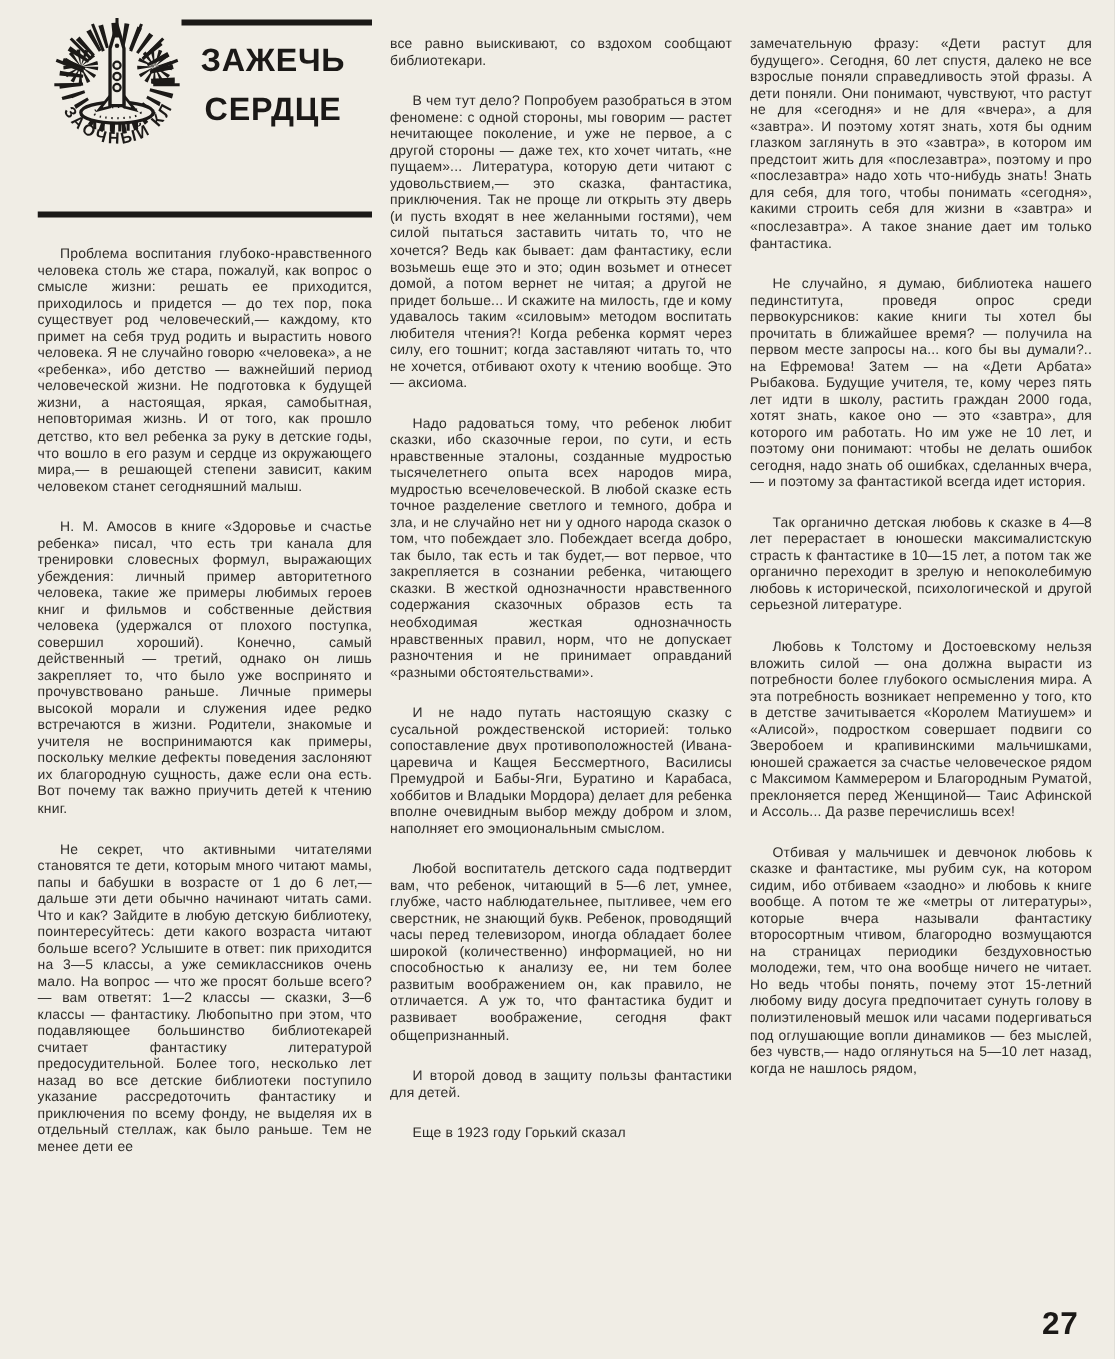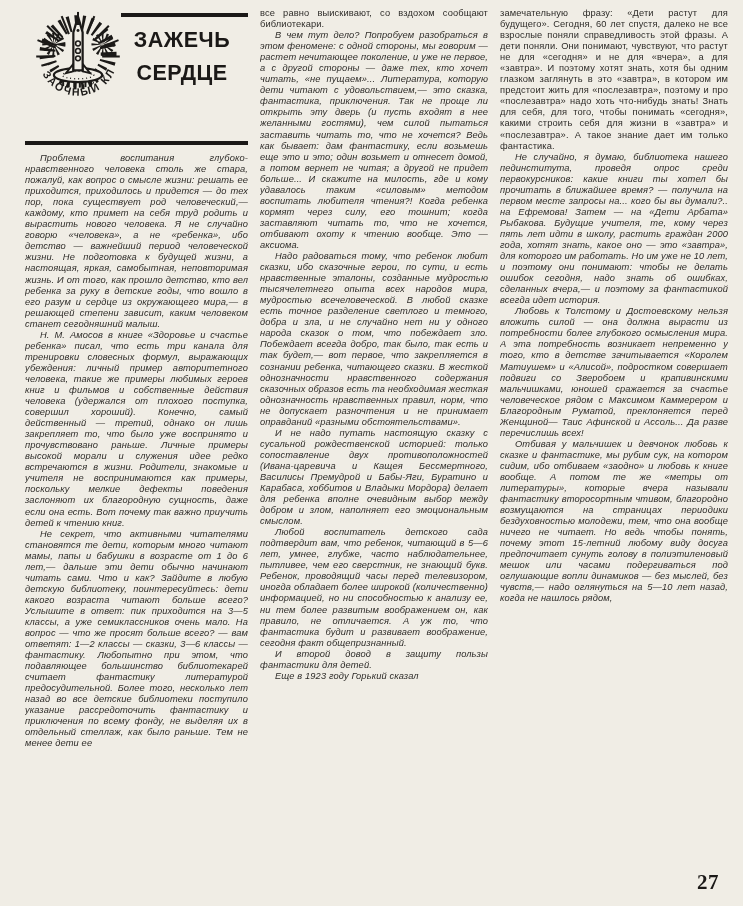--- a/index.html
+++ b/index.html
@@ -19,23 +19,23 @@
   .col { overflow:hidden; }
   .col1 { flex:0 0 223px; }
   .col2 { flex:0 0 228px; }
   .col3 { flex:0 0 228px; position:relative; }
 
   .para {
     font-size:9.3px;
     line-height:11.05px;
     text-align:justify;
     letter-spacing:0.12px;
-    hyphens:auto; -webkit-hyphens:auto;
+    hyphens:auto;margin-top:16px; -webkit-hyphens:auto;
   }
-  .para.indent { text-indent:15px;font-style:italic; }
+  .para.indent { text-indent:15px; }
 
   
   .header { position:relative; height:140px; margin-bottom:5px; }
   .rule-top {
     position:absolute; top:5px; right:0;
     width:127px; height:4px; background:#1b1917;
   }
   .rule-bottom {
     position:absolute; bottom:3px; left:0; right:0;
     height:4px; background:#1b1917;
@@ -50,21 +50,21 @@
     white-space:nowrap;
   }
   .title span { display:block; }
 
   .emblem { position:absolute; left:1px; top:2px; width:104px; height:108px; }
 
   .page-number {
     position:absolute; right:24px; bottom:11px;
     font-size:21px; font-weight:bold; letter-spacing:0.5px;
     color:#1b1917;
-    font-family:Liberation Serif, serif;
+    font-family:Liberation Sans, sans-serif;
   }
 </style>
 </head>
 <body>
 
 <div class="page">
 
   <div class="col col1">
     <div class="header">
       <div class="emblem">
@@ -135,18 +135,19 @@
     <p class="para indent">Надо радоваться тому, что ребенок любит сказки, ибо сказочные герои, по сути, и есть нравственные эталоны, созданные мудростью тысячелетнего опыта всех народов мира, мудростью всечеловеческой. В любой сказке есть точное разделение светлого и темного, добра и зла, и не случайно нет ни у одного народа сказок о том, что побеждает зло. Побеждает всегда добро, так было, так есть и так будет,— вот первое, что закрепляется в сознании ребенка, читающего сказки. В жесткой однозначности нравственного содержания сказочных образов есть та необходимая жесткая однозначность нравственных правил, норм, что не допускает разночтения и не принимает оправданий «разными обстоятельствами».</p>
     <p class="para indent">И не надо путать настоящую сказку с сусальной рождественской историей: только сопоставление двух противоположностей (Ивана-царевича и Кащея Бессмертного, Василисы Премудрой и Бабы-Яги, Буратино и Карабаса, хоббитов и Владыки Мордора) делает для ребенка вполне очевидным выбор между добром и злом, наполняет его эмоциональным смыслом.</p>
     <p class="para indent">Любой воспитатель детского сада подтвердит вам, что ребенок, читающий в 5—6 лет, умнее, глубже, часто наблюдательнее, пытливее, чем его сверстник, не знающий букв. Ребенок, проводящий часы перед телевизором, иногда обладает более широкой (количественно) информацией, но ни способностью к анализу ее, ни тем более развитым воображением он, как правило, не отличается. А уж то, что фантастика будит и развивает воображение, сегодня факт общепризнанный.</p>
     <p class="para indent">И второй довод в защиту пользы фантастики для детей.</p>
     <p class="para indent">Еще в 1923 году Горький сказал</p>
   </div>
 
   <div class="col col3">
     <p class="para">замечательную фразу: «Дети растут для будущего». Сегодня, 60 лет спустя, далеко не все взрослые поняли справедливость этой фразы. А дети поняли. Они понимают, чувствуют, что растут не для «сегодня» и не для «вчера», а для «завтра». И поэтому хотят знать, хотя бы одним глазком заглянуть в это «завтра», в котором им предстоит жить для «послезавтра», поэтому и про «послезавтра» надо хоть что-нибудь знать! Знать для себя, для того, чтобы понимать «сегодня», какими строить себя для жизни в «завтра» и «послезавтра». А такое знание дает им только фантастика.</p>
     <p class="para indent">Не случайно, я думаю, библиотека нашего пединститута, проведя опрос среди первокурсников: какие книги ты хотел бы прочитать в ближайшее время? — получила на первом месте запросы на... кого бы вы думали?.. на Ефремова! Затем — на «Дети Арбата» Рыбакова. Будущие учителя, те, кому через пять лет идти в школу, растить граждан 2000 года, хотят знать, какое оно — это «завтра», для которого им работать. Но им уже не 10 лет, и поэтому они понимают: чтобы не делать ошибок сегодня, надо знать об ошибках, сделанных вчера,— и поэтому за фантастикой всегда идет история.</p>
+    <p class="para indent">Так органично детская любовь к сказке в 4—8 лет перерастает в юношески максималистскую страсть к фантастике в 10—15 лет, а потом так же органично переходит в зрелую и непоколебимую любовь к исторической, психологической и другой серьезной литературе.</p>
     <p class="para indent">Любовь к Толстому и Достоевскому нельзя вложить силой — она должна вырасти из потребности более глубокого осмысления мира. А эта потребность возникает непременно у того, кто в детстве зачитывается «Королем Матиушем» и «Алисой», подростком совершает подвиги со Зверобоем и крапивинскими мальчишками, юношей сражается за счастье человеческое рядом с Максимом Каммерером и Благородным Руматой, преклоняется перед Женщиной— Таис Афинской и Ассоль... Да разве перечислишь всех!</p>
     <p class="para indent">Отбивая у мальчишек и девчонок любовь к сказке и фантастике, мы рубим сук, на котором сидим, ибо отбиваем «заодно» и любовь к книге вообще. А потом те же «метры от литературы», которые вчера называли фантастику второсортным чтивом, благородно возмущаются на страницах периодики бездуховностью молодежи, тем, что она вообще ничего не читает. Но ведь чтобы понять, почему этот 15-летний любому виду досуга предпочитает сунуть голову в полиэтиленовый мешок или часами подергиваться под оглушающие вопли динамиков — без мыслей, без чувств,— надо оглянуться на 5—10 лет назад, когда не нашлось рядом,</p>
   </div>
 
   <div class="page-number">27</div>
 </div>
 
 </body></html>

